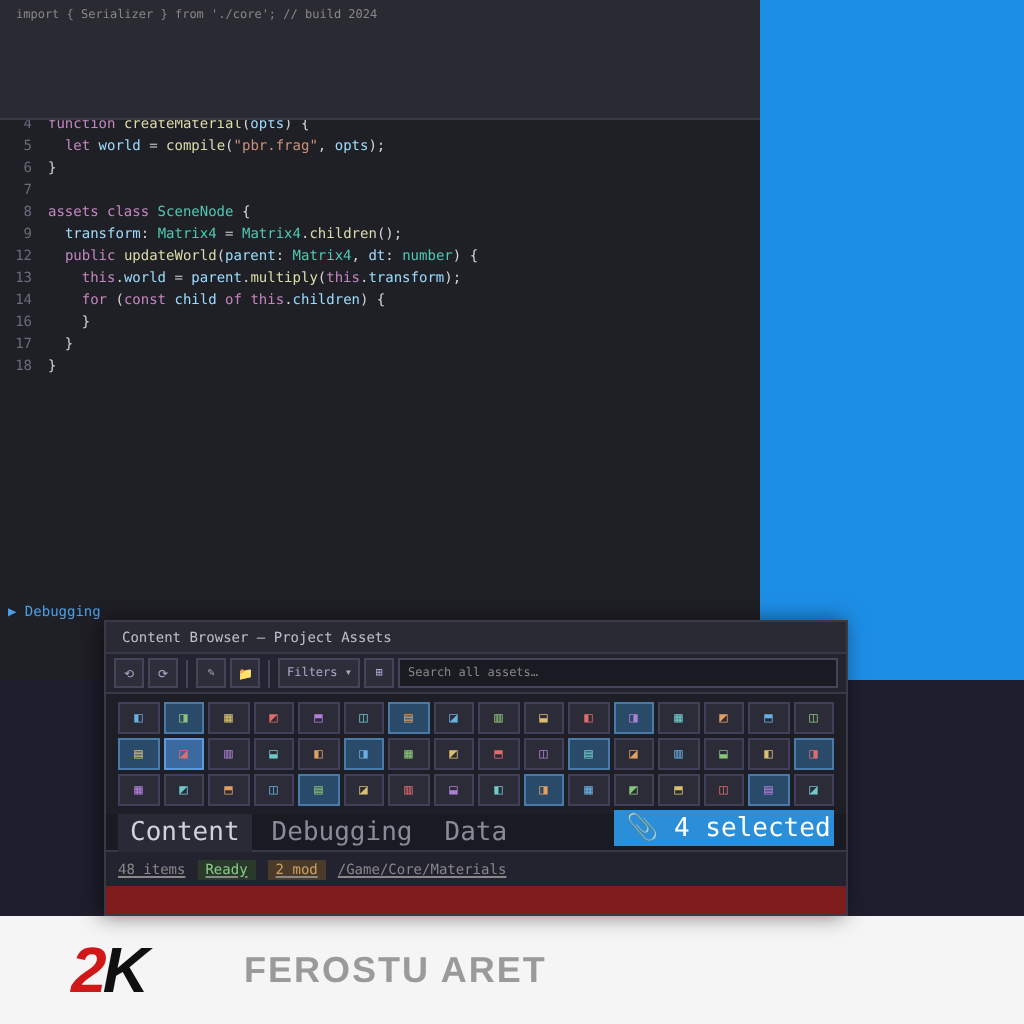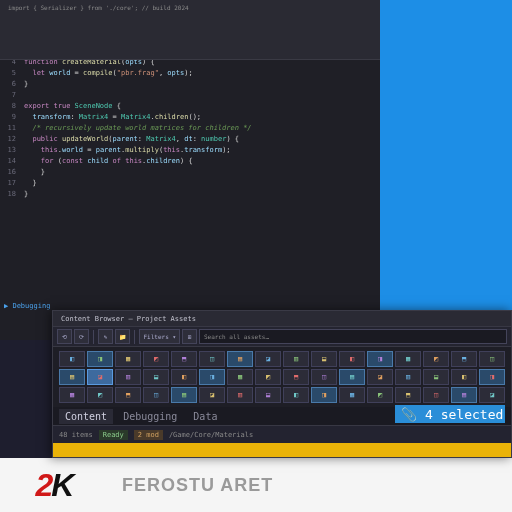--- a/index.html
+++ b/index.html
@@ -18,34 +18,34 @@
 .f { color:#dcdcaa; }
 .c { color:#6a9955; font-style:italic; }
 .p { color:#d4d4d4; }
 
 
 .blue-panel { position:absolute; top:0; right:0; width:132px; height:340px; background:#1d8ee6; z-index:0; }
 .editor-upper { position:absolute; top:0; left:0; width:380px; height:60px; background:#2a2a33; z-index:2; border-bottom:1px solid #3a3a44; }
 .editor-upper .mini { font-size:6px; color:#888; padding:4px 8px; line-height:8px; }
 
 
-.toolbox { position:absolute; left:52px; top:310px; width:460px; height:148px; background:#eab308; border:1px solid #3a3a46; z-index:10; box-shadow:-2px 0 10px rgba(0,0,0,.5); }
+.toolbox { position:absolute; left:52px; top:310px; width:372px; height:148px; background:#7f1d1d; border:1px solid #3a3a46; z-index:10; box-shadow:-2px 0 10px rgba(0,0,0,.5); }
 .toolbox-title { height:16px; background:#2a2a34; color:#c0c0cc; font-size:7px; line-height:16px; padding-left:8px; border-bottom:1px solid #383844; }
 .toolbox-bar { height:20px; background:#242430; display:flex; align-items:center; gap:2px; padding:0 4px; border-bottom:1px solid #383844; }
 .tb-btn { height:15px; min-width:15px; background:#2e2e3a; border:1px solid #44445a; color:#aac; font-size:6px; display:inline-flex; align-items:center; justify-content:center; padding:0 3px; }
 .tb-sep { width:1px; height:14px; background:#44445a; margin:0 2px; }
 .tb-search { flex:1; height:15px; background:#1a1a22; border:1px solid #44445a; color:#888; font-size:6px; padding-left:4px; display:flex; align-items:center; }
 .toolbox-grid { display:grid; grid-template-columns:repeat(16,1fr); gap:2px; padding:4px 6px; background:#1e1e26; }
 .tool-cell { height:16px; background:#2c2c38; border:1px solid #40405a; display:flex; align-items:center; justify-content:center; font-size:7px; }
 .tool-cell.blue { background:#2a4a6a; border-color:#4a7aaa; }
 .tool-cell.sel { background:#3d6a9e; border-color:#5a9ae0; }
 .toolbox-tabs { height:18px; background:#1a1a22; display:flex; align-items:center; padding:0 6px; gap:4px; }
-.tab { font-size:10px; color:#8a8a9a; padding:2px 6px; }
+.tab { font-size:13px; color:#8a8a9a; padding:2px 6px; }
 .tab.active { background:#2a2a36; color:#d0d0e0; }
-.toolbox-status { height:18px; background:#232330; display:flex; align-items:center; padding:0 6px; gap:6px; font-size:7px; color:#888; border-top:1px solid #383844; }
+.toolbox-status { height:18px; background:#232330; display:flex; align-items:center; padding:0 6px; gap:6px; font-size:7px; color:#888; border-top:1px solid #383844;text-decoration:underline; }
 .status-chip { padding:1px 4px; background:#2a3a2a; color:#8aca8a; }
 .status-chip.or { background:#4a3a2a; color:#d0a060; }
 .blue-callout { position:absolute; right:6px; bottom:34px; width:110px; height:18px; background:#2a8ed8; color:#fff; font-size:13px; display:flex; align-items:center; padding-left:6px; z-index:11;margin-left:30px; }
 
 
 .side-label { position:absolute; left:0; top:300px; font-size:7px; color:#4aa0ea; z-index:3; padding:2px 4px;text-align:center; }
 
 
 .bottom { position:absolute; left:0; bottom:0; width:512px; height:54px; background:#f5f5f5; display:flex; z-index:5; }
 .logo-2k { width:110px; display:flex; align-items:center; justify-content:center; }
@@ -79,23 +79,22 @@
     </div>
   </div>
   <div class="editor-body" id="editor-body">
       <div class="code-line"><span class="ln">1</span><span><span class="c">// initialize framebuffer</span></span></div>
       <div class="code-line"><span class="ln">2</span><span><span class="k">const </span><span class="v">renderer</span><span class="p"> = </span><span class="k">new </span><span class="t">WebGLRenderer</span><span class="p">( { </span><span class="v">antialias</span><span class="p">: </span><span class="k">true</span><span class="p"> } );</span></span></div>
       <div class="code-line"><span class="ln">3</span><span><span class="p"></span></span></div>
       <div class="code-line"><span class="ln">4</span><span><span class="k">function </span><span class="f">createMaterial</span><span class="p">(</span><span class="v">opts</span><span class="p">) {</span></span></div>
       <div class="code-line"><span class="ln">5</span><span><span class="p">  </span><span class="k">let </span><span class="v">world</span><span class="p"> = </span><span class="f">compile</span><span class="p">(</span><span class="s">"pbr.frag"</span><span class="p">, </span><span class="v">opts</span><span class="p">);</span></span></div>
       <div class="code-line"><span class="ln">6</span><span><span class="p">}</span></span></div>
       <div class="code-line"><span class="ln">7</span><span><span class="p"></span></span></div>
-      <div class="code-line"><span class="ln">8</span><span><span class="k">export true </span><span class="t">SceneNode</span><span class="p"> {</span></span></div>
+      <div class="code-line"><span class="ln">8</span><span><span class="k">assets class </span><span class="t">SceneNode</span><span class="p"> {</span></span></div>
       <div class="code-line"><span class="ln">9</span><span><span class="p">  </span><span class="v">transform</span><span class="p">: </span><span class="t">Matrix4</span><span class="p"> = </span><span class="t">Matrix4</span><span class="p">.</span><span class="f">children</span><span class="p">();</span></span></div>
-      <div class="code-line"><span class="ln">11</span><span><span class="p">  </span><span class="c">/* recursively update world matrices for children */</span></span></div>
       <div class="code-line"><span class="ln">12</span><span><span class="p">  </span><span class="k">public </span><span class="f">updateWorld</span><span class="p">(</span><span class="v">parent</span><span class="p">: </span><span class="t">Matrix4</span><span class="p">, </span><span class="v">dt</span><span class="p">: </span><span class="t">number</span><span class="p">) {</span></span></div>
       <div class="code-line"><span class="ln">13</span><span><span class="p">    </span><span class="k">this</span><span class="p">.</span><span class="v">world</span><span class="p"> = </span><span class="v">parent</span><span class="p">.</span><span class="f">multiply</span><span class="p">(</span><span class="k">this</span><span class="p">.</span><span class="v">transform</span><span class="p">);</span></span></div>
       <div class="code-line"><span class="ln">14</span><span><span class="p">    </span><span class="k">for</span><span class="p"> (</span><span class="k">const </span><span class="v">child</span><span class="p"> </span><span class="k">of</span><span class="p"> </span><span class="k">this</span><span class="p">.</span><span class="v">children</span><span class="p">) {</span></span></div>
       <div class="code-line"><span class="ln">16</span><span><span class="p">    }</span></span></div>
       <div class="code-line"><span class="ln">17</span><span><span class="p">  }</span></span></div>
       <div class="code-line"><span class="ln">18</span><span><span class="p">}</span></span></div>
     </div>
 </div>
 
 <div class="side-label">▶ Debugging</div>

